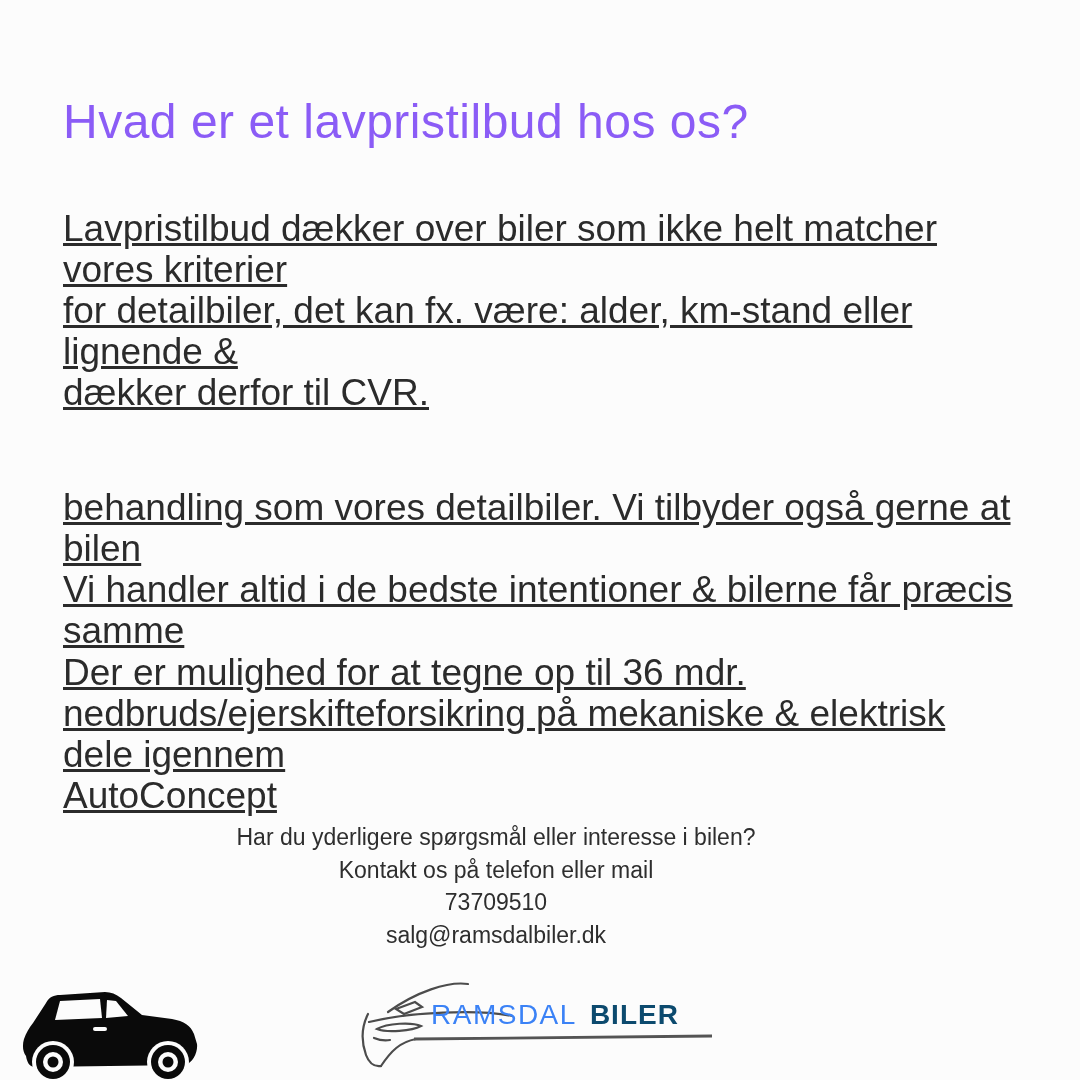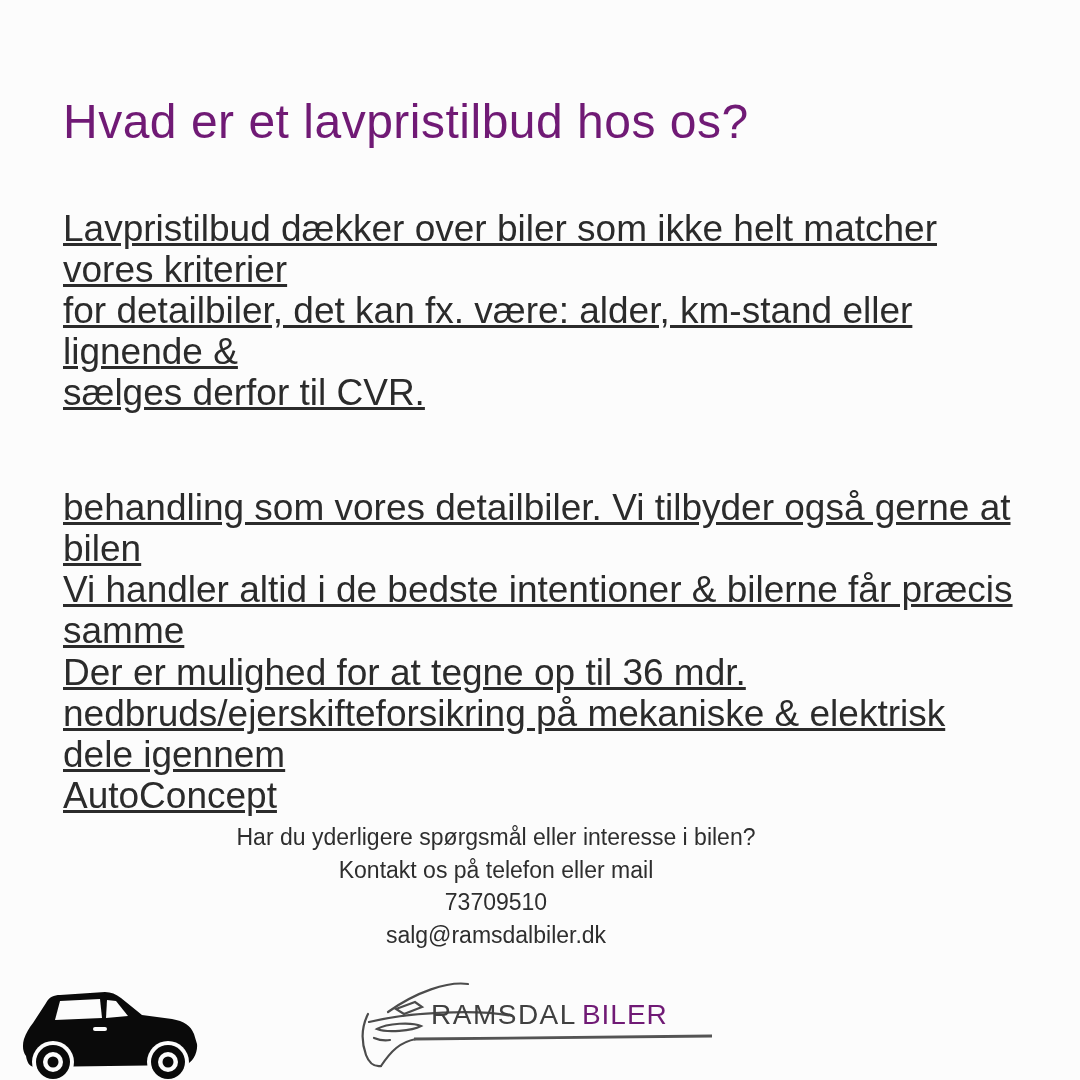--- a/index.html
+++ b/index.html
@@ -13,21 +13,21 @@
     color:#2b2b2b;
   }
   .page-title{
     position:absolute;
     left:63px;top:94px;
     font-size:48px;
     font-weight:400;
     line-height:56px;
     letter-spacing:0.5px;
     margin:0;
-    color:#701a75;
+    color:#8b5cf6;
   }
   .para{
     position:absolute;
     left:63px;
     width:960px;
     font-size:37px;
     line-height:41px;
     font-weight:400;
     text-decoration:underline;
   }
@@ -56,42 +56,42 @@
   }
   .brand-logo svg{position:absolute;left:0;top:0;}
   .brand-text{
     position:absolute;
     left:71px;top:23px;
     font-size:28px;
     line-height:28px;
     white-space:nowrap;
   }
   .brand-name{
-    color:#404040;
+    color:#3b82f6;
     font-weight:400;
     letter-spacing:1.5px;
   }
   .brand-suffix{
-    color:#701a75;
-    font-weight:400;
+    color:#0c4a6e;
+    font-weight:700;
     letter-spacing:1px;
-    margin-left:5px;
+    margin-left:13px;
   }
 </style>
 </head>
 <body>
 
 <div class="canvas">
 
   <h1 class="page-title">Hvad er et lavpristilbud hos os?</h1>
 
   <div class="para para-1">
     <div>Lavpristilbud dækker over biler som ikke helt matcher vores kriterier</div>
     <div>for detailbiler, det kan fx. være: alder, km-stand eller lignende &amp;</div>
-    <div>sælges derfor til CVR.</div>
+    <div>dækker derfor til CVR.</div>
   </div>
 
 
   <div class="para para-3">
     <div>behandling som vores detailbiler. Vi tilbyder også gerne at bilen</div>
     <div>Vi handler altid i de bedste intentioner &amp; bilerne får præcis samme</div>
   </div>
 
   <div class="para para-4">
     <div>Der er mulighed for at tegne op til 36 mdr.</div>

